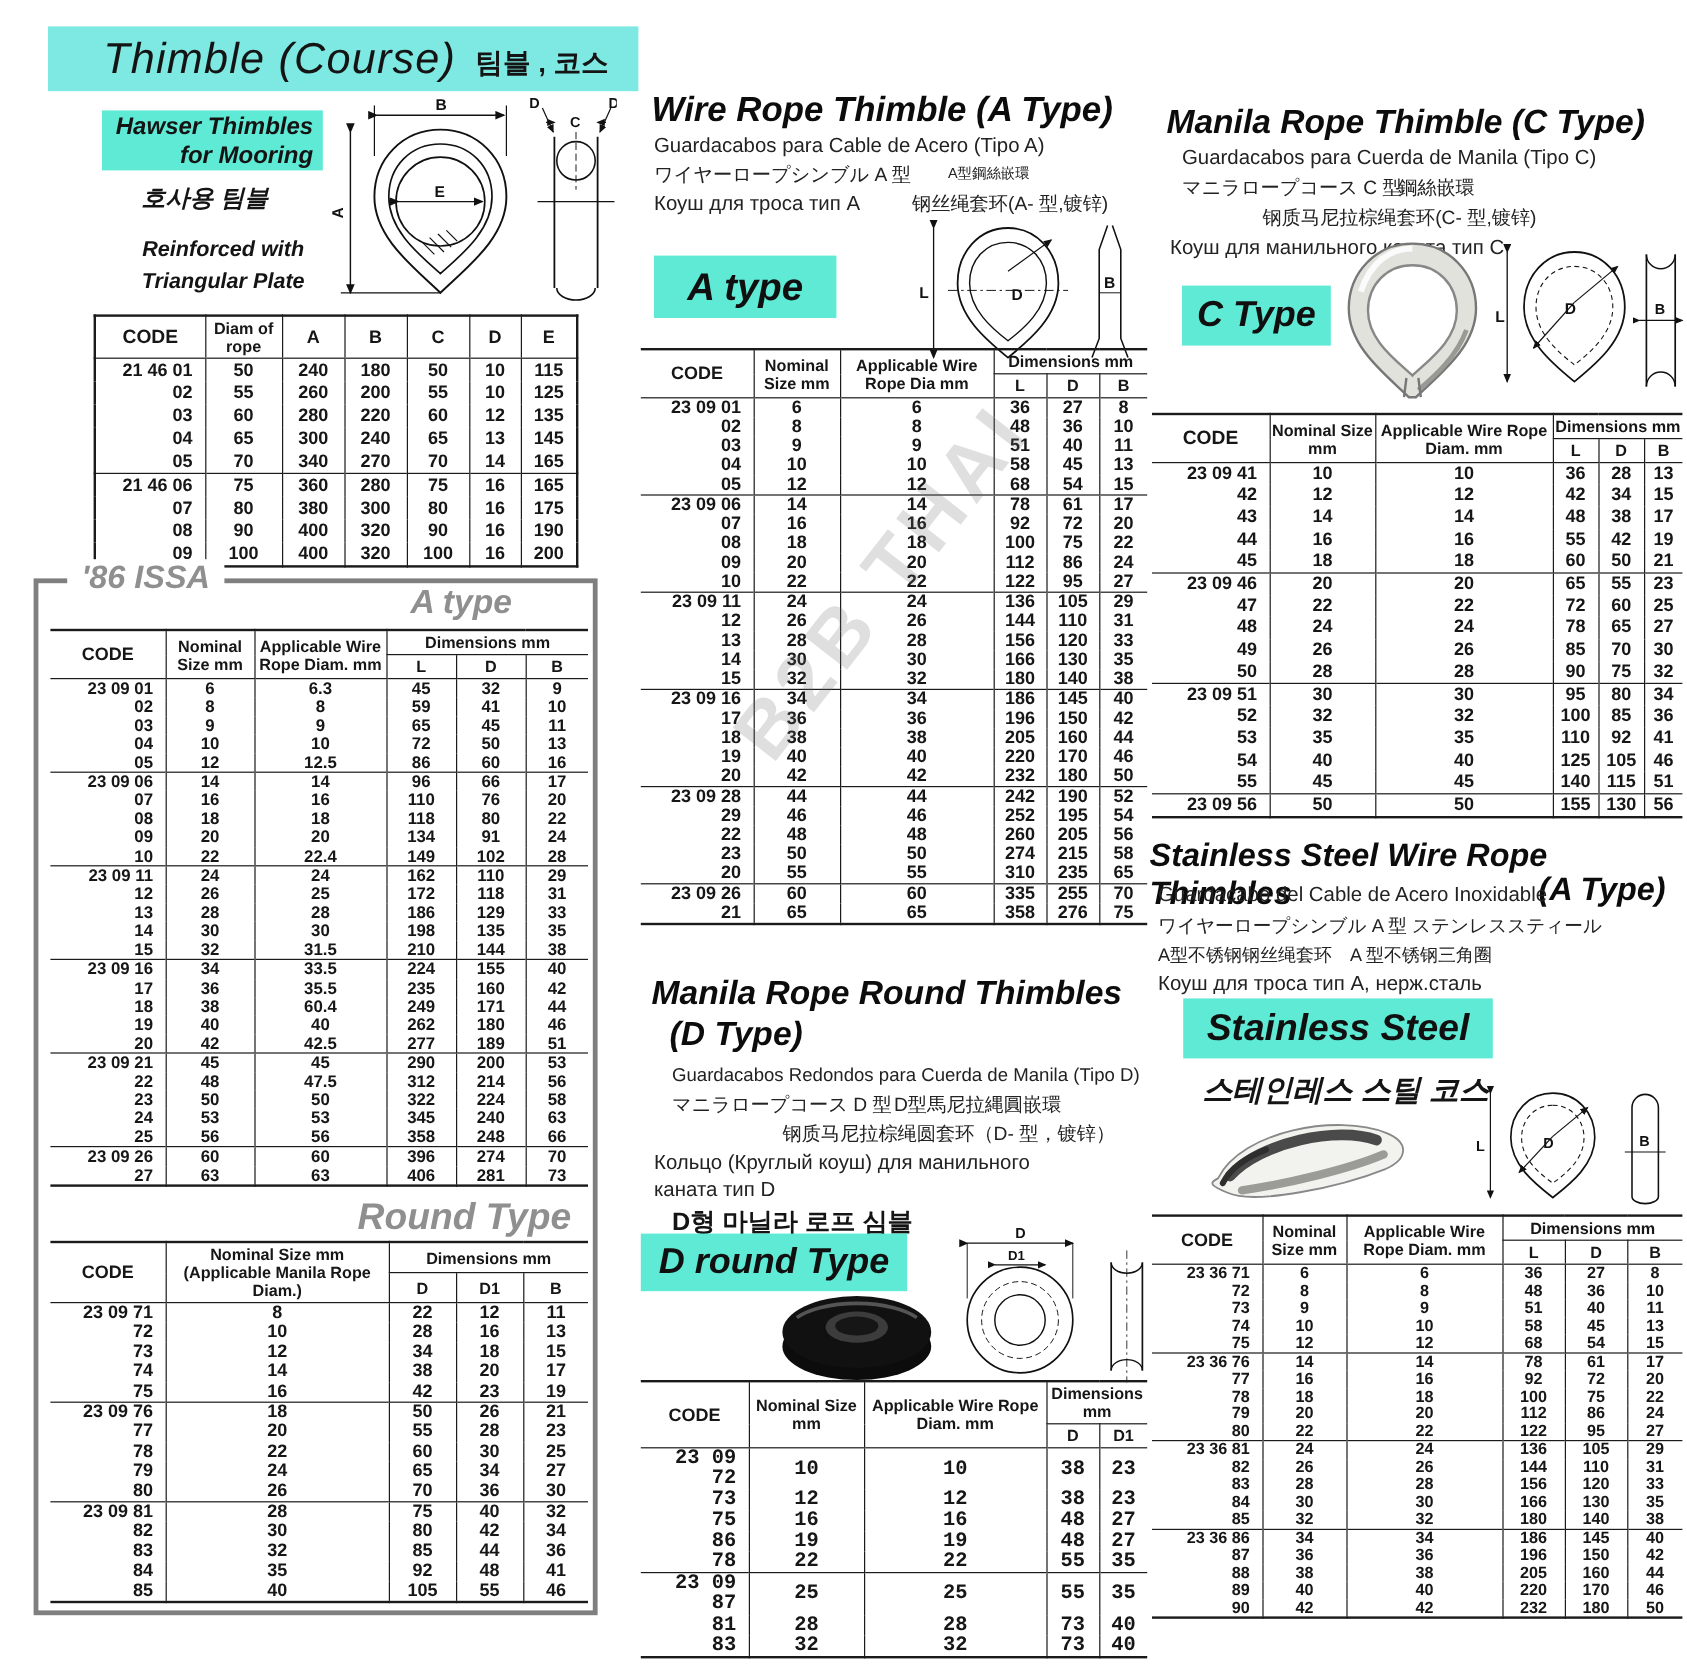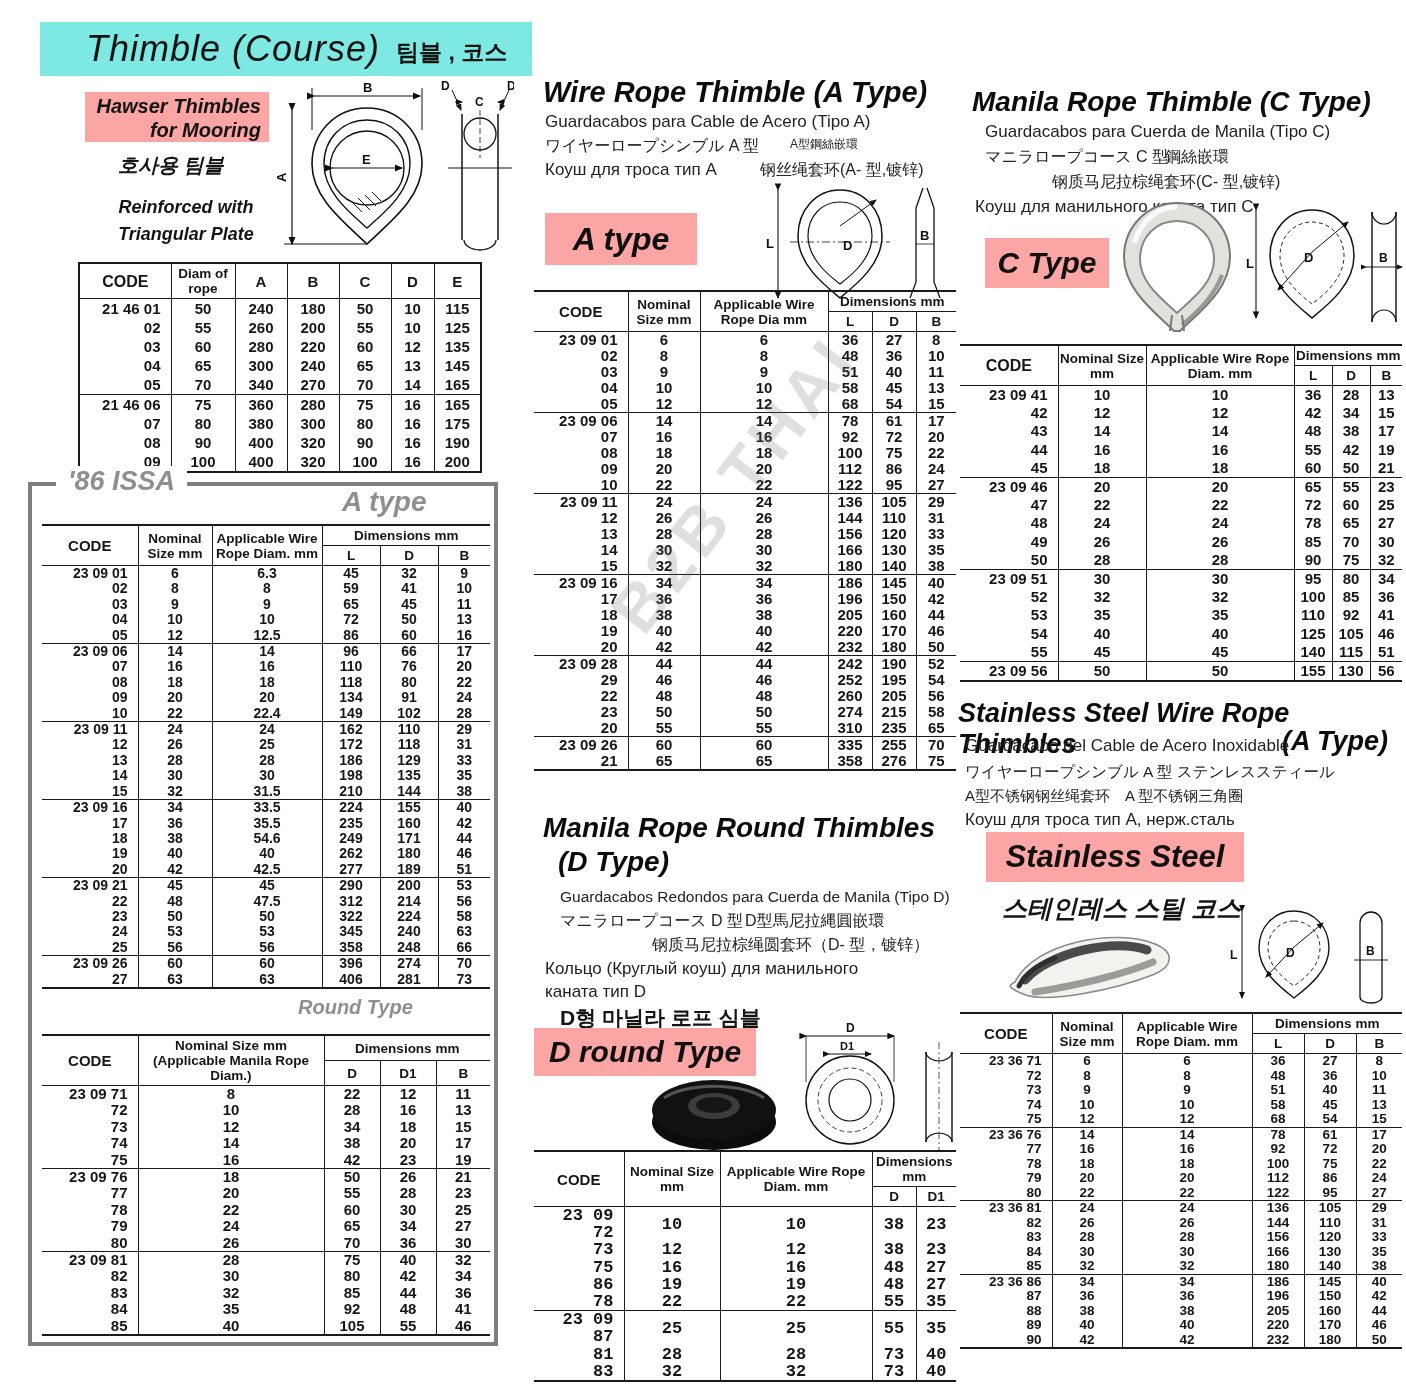--- a/index.html
+++ b/index.html
@@ -8,21 +8,21 @@
     font-family:"Liberation Sans","DejaVu Sans",sans-serif;color:#141414;
     overflow:hidden;
   }
   .abs{position:absolute;}
   
   .title-bar{left:40px;top:22px;width:492px;height:54px;background:#7de9e2;
     display:flex;align-items:center;padding-left:46px;box-sizing:border-box;}
   .title-main{font-size:36px;font-weight:normal;font-style:italic;letter-spacing:1px;}
   .title-kr{font-size:23px;font-weight:bold;margin-left:16px;padding-top:6px;}
   
-  .mint{background:#fca5a5;}
+  .mint{background:#5eead4;}
   .badge{display:flex;align-items:center;justify-content:center;
     font-weight:bold;font-style:italic;color:#101010;}
   .gray-it{color:#8f8f8f;font-weight:bold;font-style:italic;}
   .sec-title{font-weight:bold;font-style:italic;color:#0c0c0c;}
   .sub{color:#222;}
   
   table.tbl{border-collapse:collapse;table-layout:fixed;width:100%;
     border-top:2px solid #1a1a1a;border-bottom:2px solid #1a1a1a;}
   table.tbl.boxed{border:2px solid #1a1a1a;}
   .tbl th,.tbl td{border-left:1px solid #1a1a1a;padding:0 2px;text-align:center;
@@ -382,21 +382,21 @@
           <td class="nb">17</td>
           <td>36</td>
           <td>35.5</td>
           <td>235</td>
           <td>160</td>
           <td>42</td>
         </tr>
         <tr>
           <td class="nb">18</td>
           <td>38</td>
-          <td>54.6</td>
+          <td>60.4</td>
           <td>249</td>
           <td>171</td>
           <td>44</td>
         </tr>
         <tr>
           <td class="nb">19</td>
           <td>40</td>
           <td>40</td>
           <td>262</td>
           <td>180</td>
@@ -463,21 +463,21 @@
           <td>63</td>
           <td>63</td>
           <td>406</td>
           <td>281</td>
           <td>73</td>
         </tr>
       </tbody>
   </table>
 </div>
 
-<div class="abs gray-it" style="left:298px;top:996px;font-size:20px;text-align:right;">Round Type</div>
+<div class="abs gray-it" style="left:298px;top:996px;font-size:31px;text-align:right;">Round Type</div>
 
 <div class="abs" style="left:42px;top:1034px;width:448px;">
   <table class="tbl t-round">
     <colgroup>
         <col style="width:96px">
         <col style="width:186px">
         <col style="width:56px">
         <col style="width:56px">
         <col style="width:54px">
       </colgroup>

